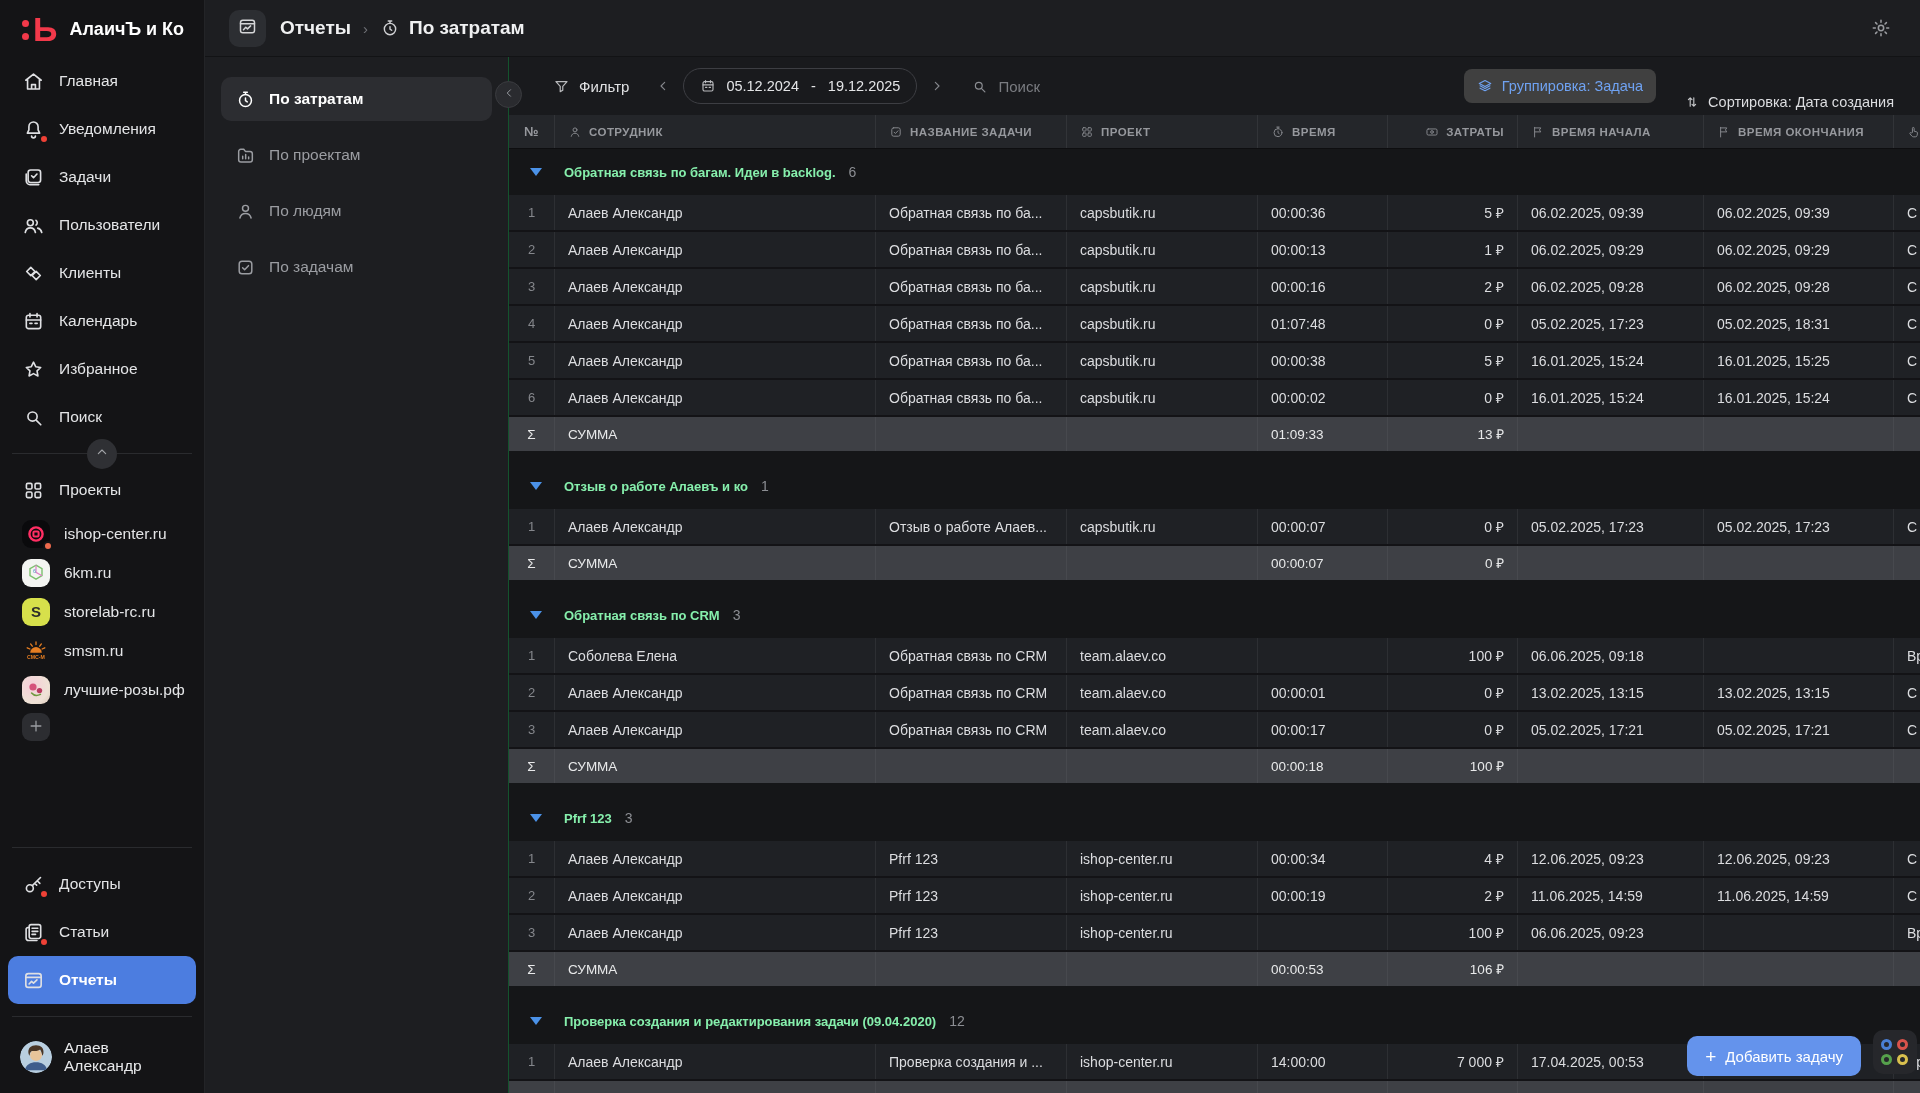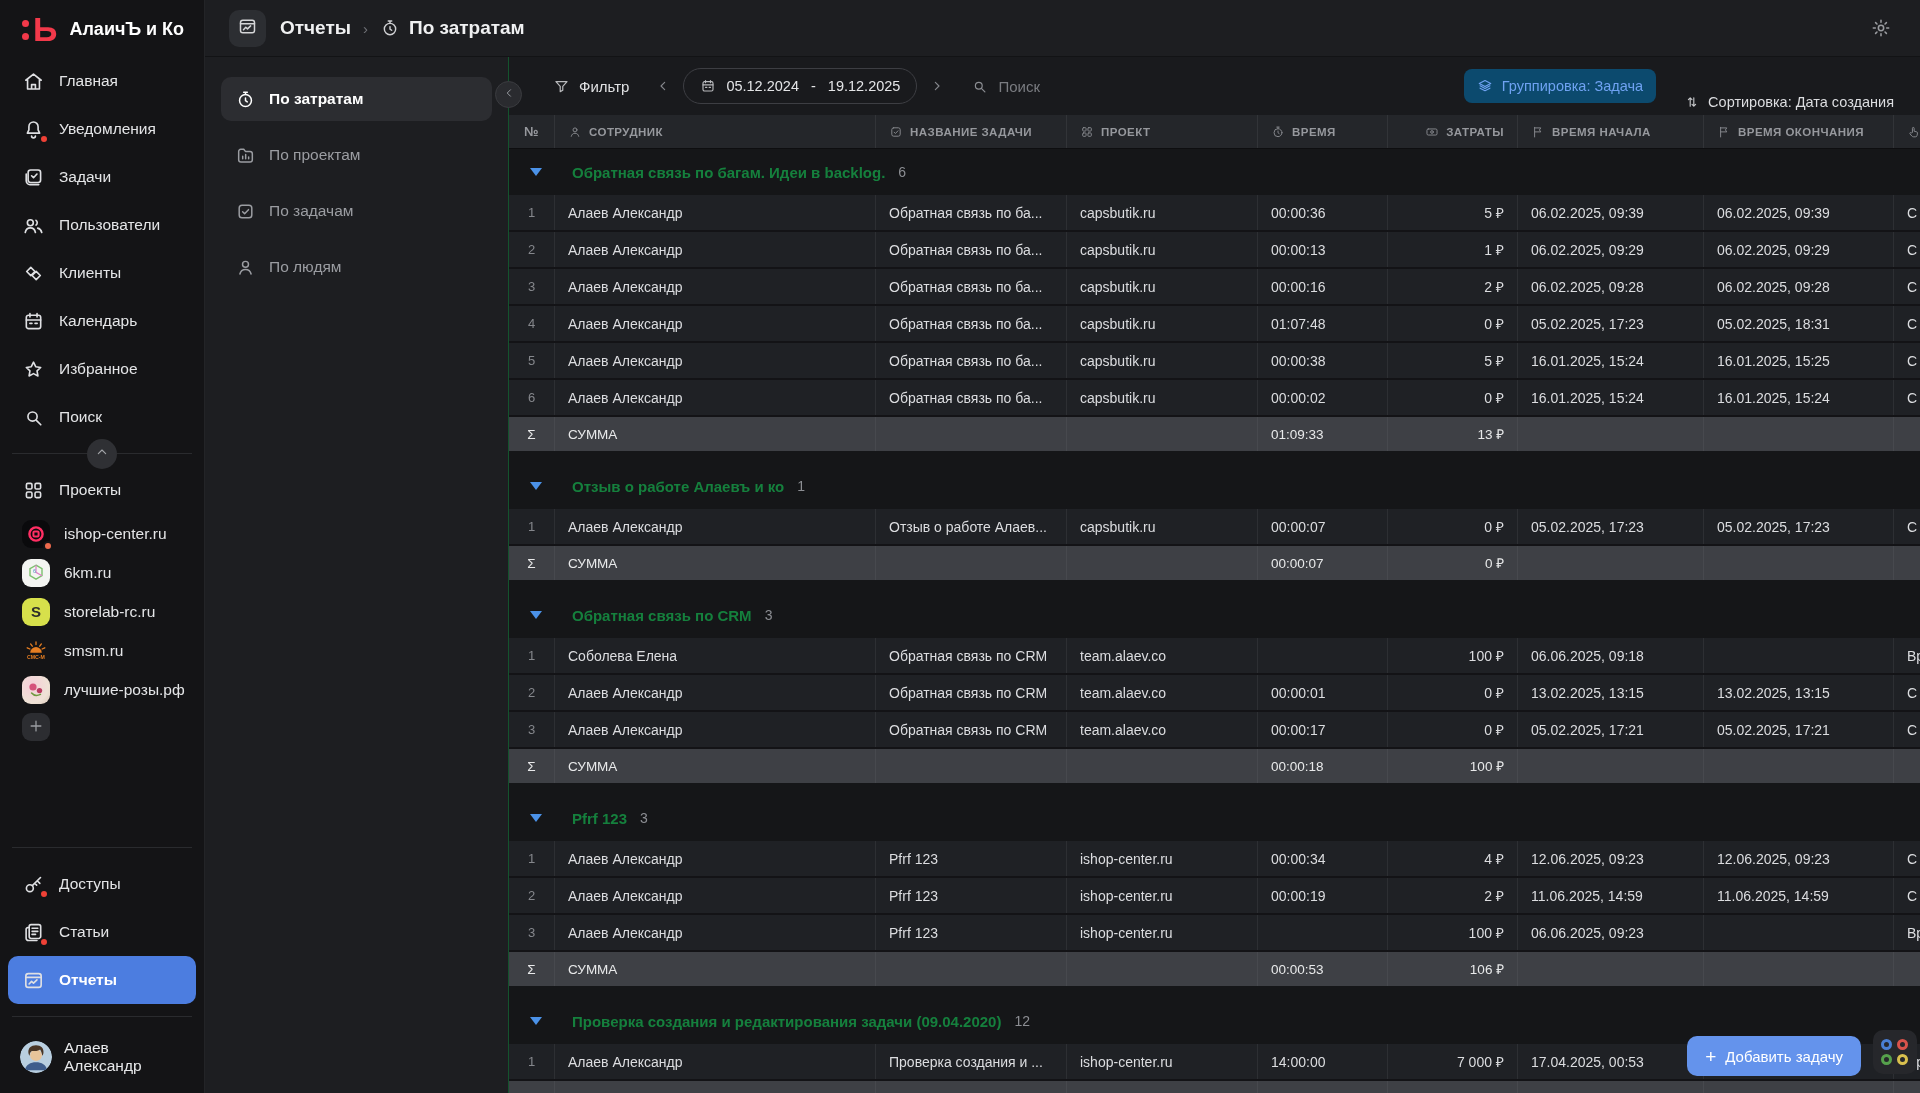--- a/index.html
+++ b/index.html
@@ -100,21 +100,21 @@
   .date-pill .ic { width:16px; height:16px; color:#b9babd; }
   .date-pill span { font-size:14.5px; color:#e4e5e7; }
   .date-sep { margin:0 2px; color:#b9babd; }
   .tb-search { display:flex; align-items:center; gap:10px; margin-left:26px; }
   .tb-search .ic { width:17px; height:17px; color:#8b8d92; }
   .tb-search input { background:transparent; border:none; outline:none; color:#e2e3e5;
     font-size:15px; font-family:inherit; width:180px; }
   .tb-search input::placeholder { color:#7a7c81; }
   .tb-right { display:flex; align-items:center; gap:28px; margin-left:auto; padding-right:10px; }
   .grouping-pill { display:flex; align-items:center; gap:9px; height:34px; padding:0 13px;
-    background:#0c4a6e; border:none; border-radius:8px; color:#6fa2f2; font-size:14.5px;
+    background:#404040; border:none; border-radius:8px; color:#6fa2f2; font-size:14.5px;
     font-weight:500; font-family:inherit; cursor:pointer; }
   .grouping-pill .ic { width:16px; height:16px; }
   .sorting { display:flex; align-items:center; gap:8px; background:none; border:none;
     color:#dcdde0; font-size:14.5px; font-weight:500; font-family:inherit; cursor:pointer;margin-top:32px; }
   .sorting .ic { width:16px; height:16px; color:#c8c9cc; }
 
   
   .thead, .t-row { display:grid;
     grid-template-columns:46px 321px 191px 191px 130px 130px 186px 190px minmax(0,1fr); }
   .thead { height:34px; flex:none; background:#24262a; border-bottom:1px solid #0e0e10; }
@@ -127,21 +127,21 @@
   .c.num { justify-content:center; padding:0 4px; color:#85878c; font-size:13px; }
   .thead .c.num { color:#96989d; }
   .c.cost { justify-content:flex-end; }
   .t-row { height:37px; background:#1f2125; border-bottom:2px solid #131316; cursor:pointer; }
   .t-row.sum { height:34px; background:#3e4045; border-bottom:none; cursor:default; }
   .t-row.sum .c { border-right:1px solid rgba(255,255,255,.05); font-size:13.5px; color:#e8e9ea; }
   .g-head { height:46px; display:flex; align-items:center; padding-left:21px; cursor:pointer; }
   .g-head:not(:first-child) { margin-top:12px; }
   .tri { width:0; height:0; border-left:6px solid transparent; border-right:6px solid transparent;
     border-top:8px solid #4b92e8; margin-right:22px; flex:none; }
-  .g-title { font-size:15px; font-weight:700; color:#15803d;margin-left:8px; }
+  .g-title { font-size:13px; font-weight:700; color:#86efac; }
   .g-count { font-size:14px; color:#8c8e93; margin-left:13px; }
 
   
   .add-task { position:absolute; right:59px; bottom:17px; height:40px; padding:0 18px;
     background:#6493ec; border:none; border-radius:10px; color:#fff; font-size:15px;
     font-family:inherit; display:flex; align-items:center; gap:9px; cursor:pointer; z-index:5; }
   .add-task .plus { font-size:19px; font-weight:400; line-height:1; }
   .apps-widget { position:absolute; right:3px; bottom:19px; width:44px; height:44px; background:#26272b;
     border:none; border-radius:10px; display:grid; grid-template-columns:12px 12px; gap:4px;
     align-content:center; justify-content:center; cursor:pointer; z-index:5; }
@@ -397,34 +397,34 @@
             <svg viewBox="0 0 24 24" fill="none" stroke="currentColor" stroke-width="1.7" stroke-linecap="round" stroke-linejoin="round">
               <path d="M4.2 7.4v9.4a2.6 2.6 0 0 0 2.6 2.6h10.4a2.6 2.6 0 0 0 2.6-2.6V9.9a2.6 2.6 0 0 0-2.6-2.6h-5.3L10 4.9H6.6a2.4 2.4 0 0 0-2.4 2.5Z"></path>
               <path d="M8.8 15.6v-2.8M12.2 15.6v-4.8M15.6 15.6v-1.8"></path>
             </svg>
           </span>
           <span class="rp-label">По проектам</span>
         </div>
         <div class="rp-item">
           <span class="iwrap">
             <svg viewBox="0 0 24 24" fill="none" stroke="currentColor" stroke-width="1.7" stroke-linecap="round" stroke-linejoin="round">
+              <circle cx="12" cy="8.4" r="3.4"></circle>
+              <path d="M5.6 19.4c.8-3.5 3-5.2 6.4-5.2s5.6 1.7 6.4 5.2"></path>
+            </svg>
+          </span>
+          <span class="rp-label">По людям</span>
+        </div>
+        <div class="rp-item">
+          <span class="iwrap">
+            <svg viewBox="0 0 24 24" fill="none" stroke="currentColor" stroke-width="1.7" stroke-linecap="round" stroke-linejoin="round">
               <rect x="4.8" y="4.8" width="14.4" height="14.4" rx="3.2"></rect>
               <path d="M8.7 12.3l2.3 2.3 4.4-4.7"></path>
             </svg>
           </span>
           <span class="rp-label">По задачам</span>
-        </div>
-        <div class="rp-item">
-          <span class="iwrap">
-            <svg viewBox="0 0 24 24" fill="none" stroke="currentColor" stroke-width="1.7" stroke-linecap="round" stroke-linejoin="round">
-              <circle cx="12" cy="8.4" r="3.4"></circle>
-              <path d="M5.6 19.4c.8-3.5 3-5.2 6.4-5.2s5.6 1.7 6.4 5.2"></path>
-            </svg>
-          </span>
-          <span class="rp-label">По людям</span>
         </div>
       </div>
     <button class="panel-collapse">
       <span><svg viewBox="0 0 24 24" fill="none" stroke="currentColor" stroke-width="1.7" stroke-linecap="round" stroke-linejoin="round">
             <path d="M14.5 6.5 9 12l5.5 5.5"></path>
           </svg></span>
     </button>
   </section>
 
   <main class="main">

